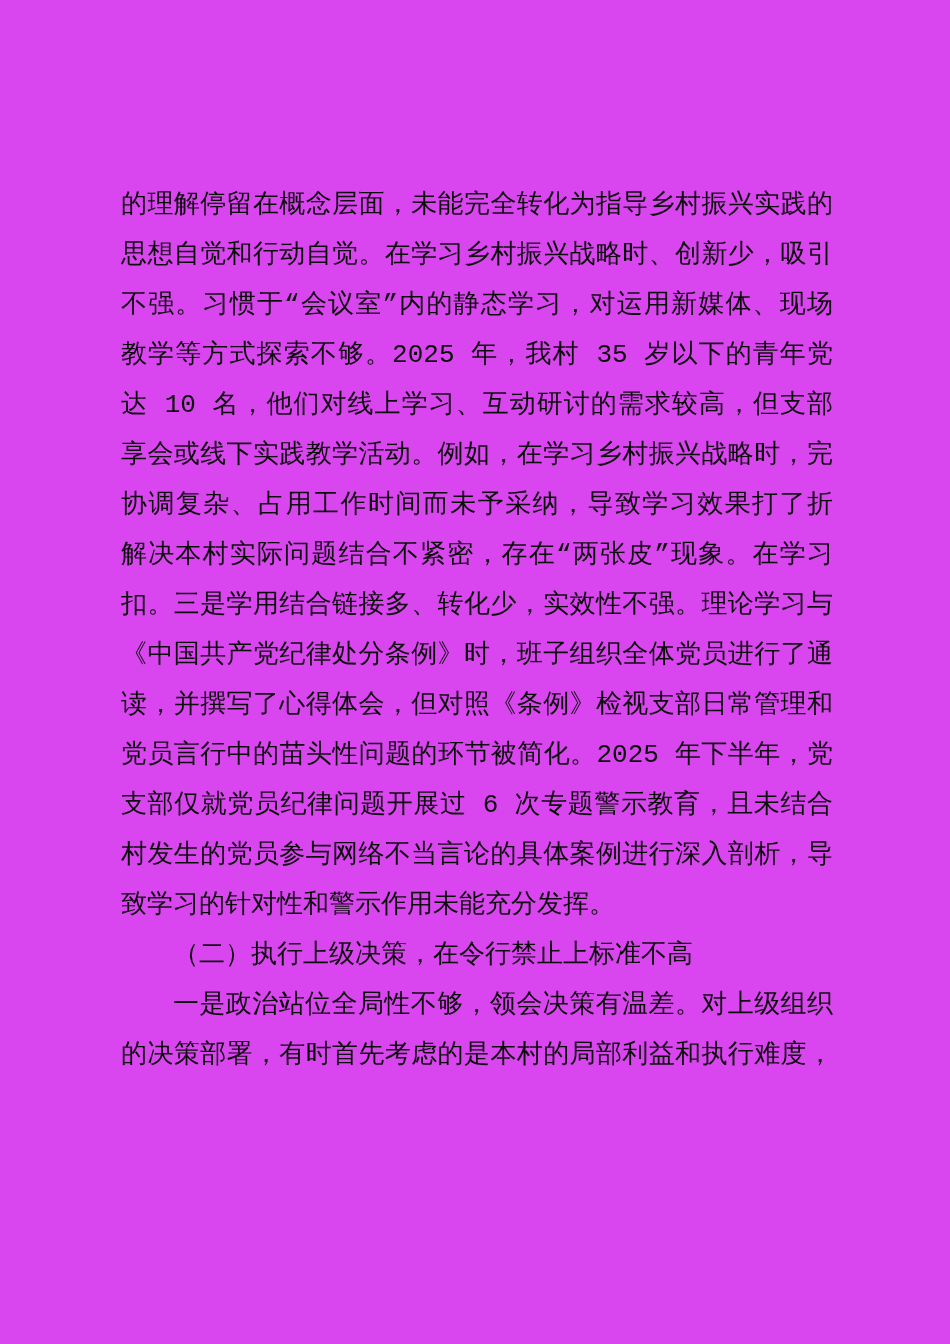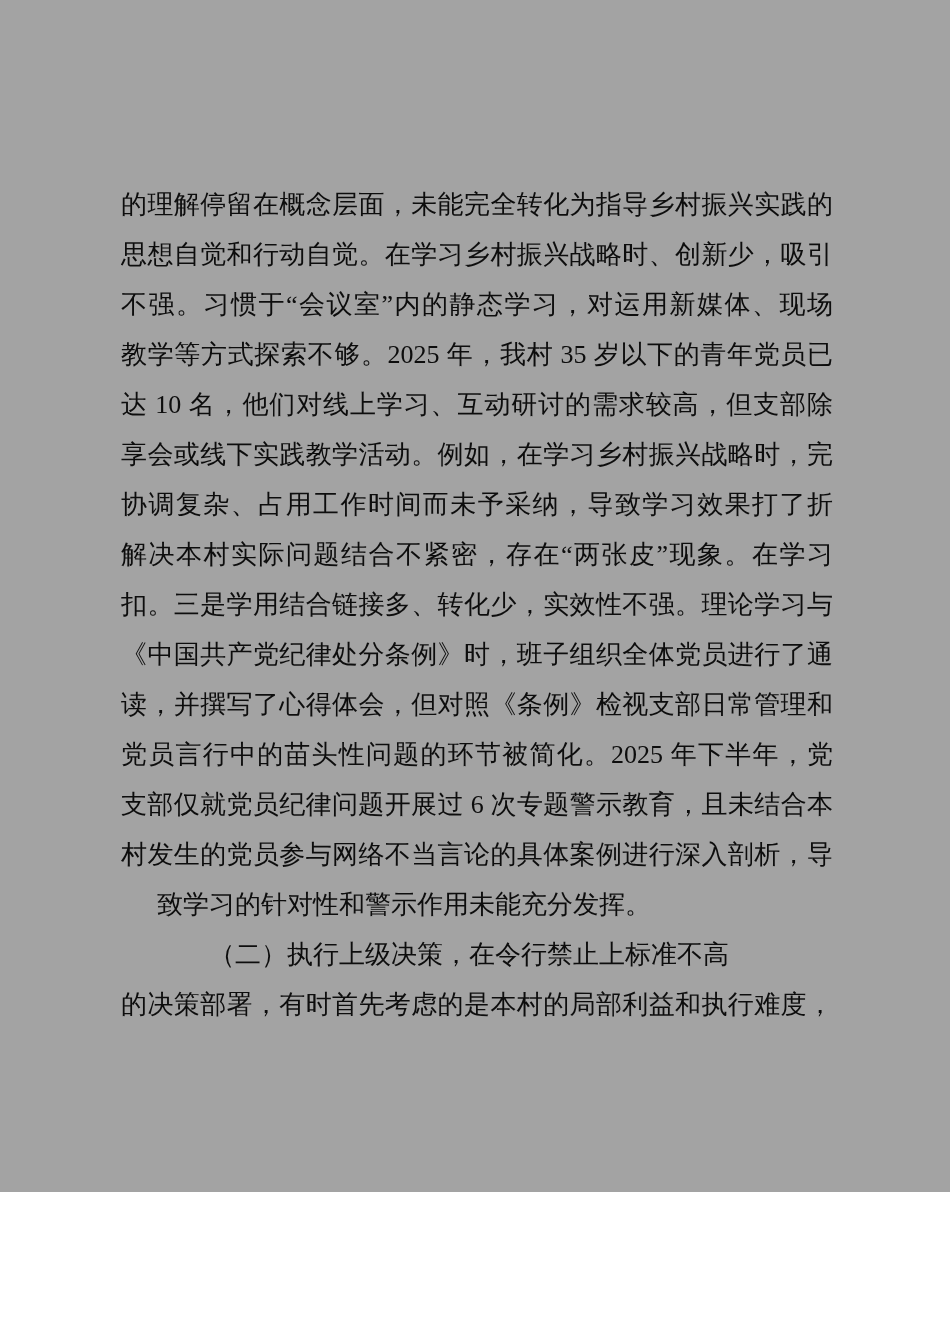--- a/index.html
+++ b/index.html
@@ -3,45 +3,44 @@
 <meta charset="utf-8">
 <style>
   html, body {
     margin: 0;
     padding: 0;
     background: #ffffff;
   }
   .page {
     position: relative;
     width: 950px;
-    height: 1192px;
-    background: #a3a3a3;
+    height: 1344px;
+    background: #d946ef;
     overflow: hidden;
-    font-family: Liberation Serif, serif;
+    font-family: Liberation Mono, monospace;
   }
   .content {
     position: absolute;
     left: 121px;
     top: 180px;
     width: 712px;
     font-size: 26px;
     line-height: 50px;
     color: #0d0d0d;
     letter-spacing: 0;
   }
   .line {
     height: 50px;
     text-align: justify;
     text-align-last: justify;
     text-justify: inter-character;
     overflow: hidden;
   }
   .line.para-end {
     text-align-last: left;
-    margin-left: 36px;
   }
   .line.indent {
     text-indent: 2em;
   }
 </style>
 </head>
 <body>
 
 <div class="page">
   <div class="content">
@@ -54,15 +53,16 @@
     <div class="line">协调复杂、占用工作时间而未予采纳，导致学习效果打了折</div>
     <div class="line">解决本村实际问题结合不紧密，存在“两张皮”现象。在学习</div>
     <div class="line">扣。三是学用结合链接多、转化少，实效性不强。理论学习与</div>
     <div class="line">《中国共产党纪律处分条例》时，班子组织全体党员进行了通</div>
     <div class="line">读，并撰写了心得体会，但对照《条例》检视支部日常管理和</div>
     <div class="line">党员言行中的苗头性问题的环节被简化。2025 年下半年，党</div>
     <div class="line">支部仅就党员纪律问题开展过 6 次专题警示教育，且未结合本</div>
     <div class="line">村发生的党员参与网络不当言论的具体案例进行深入剖析，导</div>
     <div class="line para-end">致学习的针对性和警示作用未能充分发挥。</div>
     <div class="line indent para-end">（二）执行上级决策，在令行禁止上标准不高</div>
+    <div class="line indent">一是政治站位全局性不够，领会决策有温差。对上级组织</div>
     <div class="line">的决策部署，有时首先考虑的是本村的局部利益和执行难度，</div>
   </div>
 </div>
 
 </body></html>

